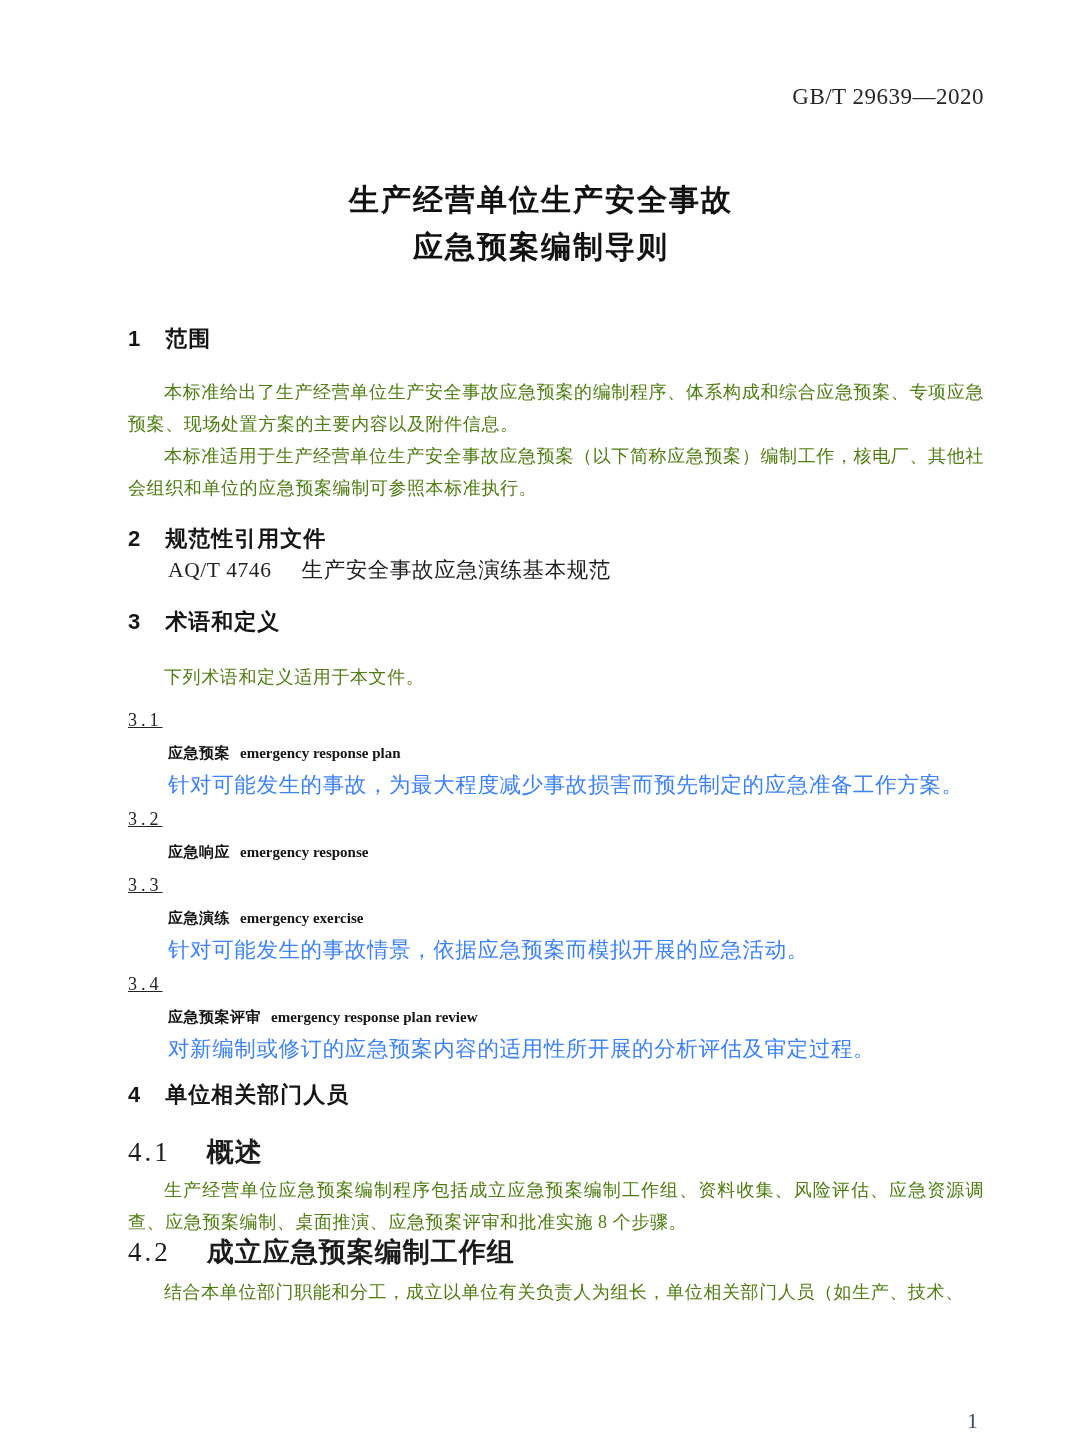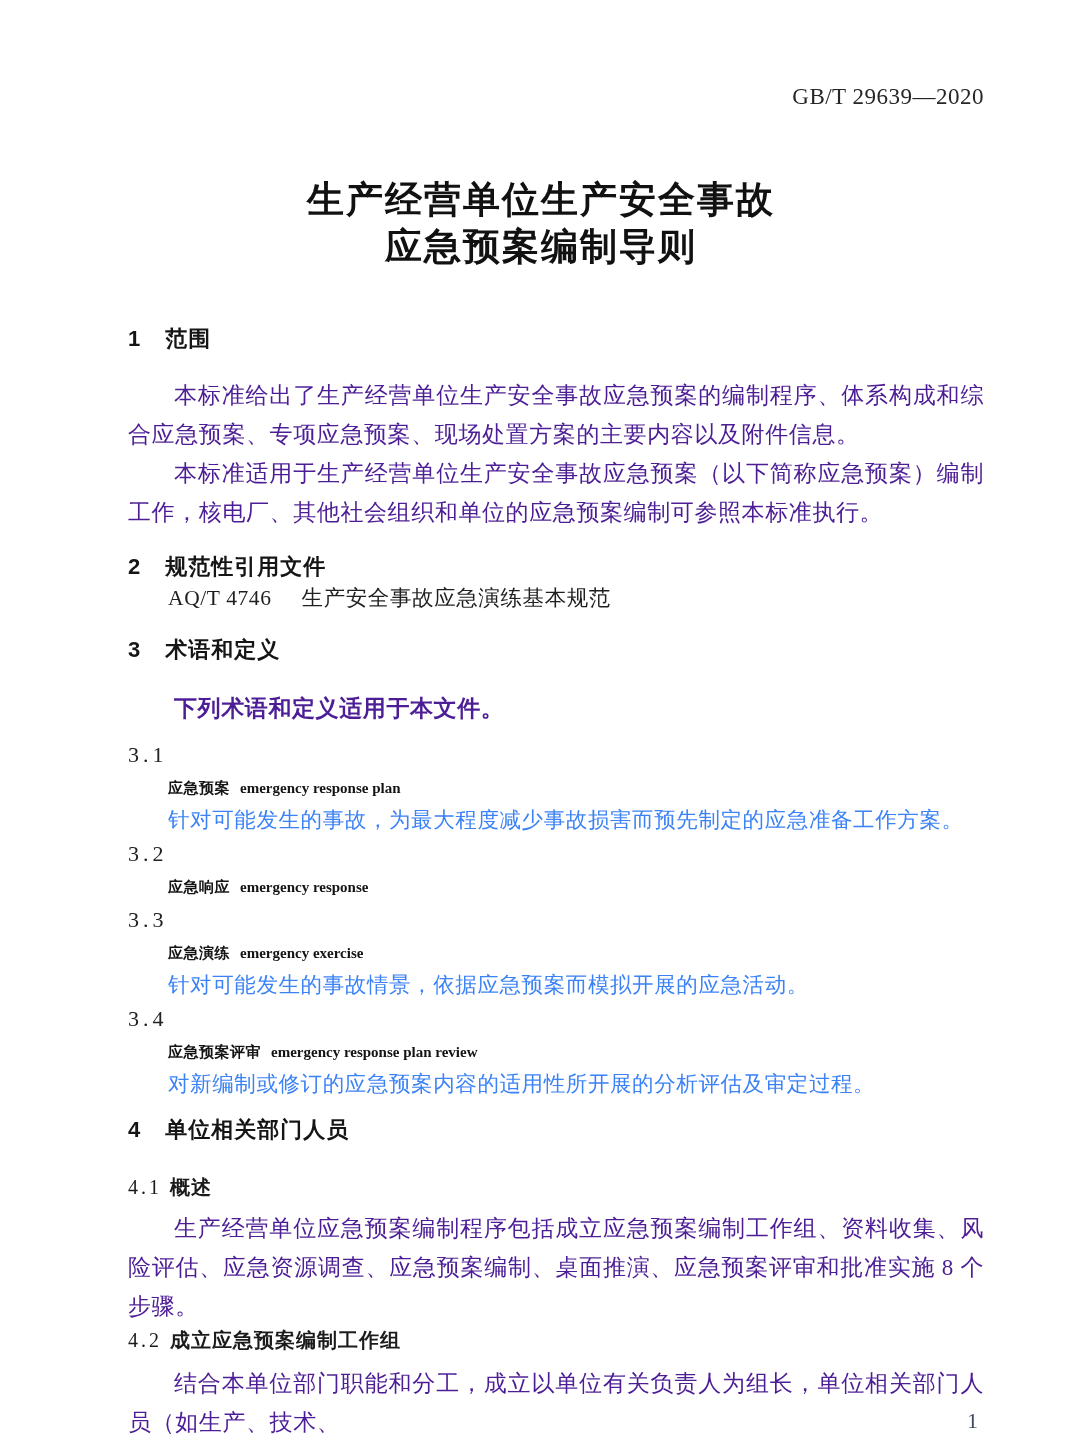--- a/index.html
+++ b/index.html
@@ -20,71 +20,71 @@
     font-size:23px; line-height:26px;
     letter-spacing:0.5px;
     color:#262626;
   }
 
   .doc-title {
     margin-top:66px; margin-left:-30px;
     text-align:center;
     font-family:"Liberation Sans","DejaVu Sans",sans-serif;
     font-weight:bold;
-    font-size:37px; line-height:47px;
+    font-size:30px; line-height:47px;
     color:#111;
     letter-spacing:2px;
   }
 
   .sec-h {
     display:flex; align-items:baseline; column-gap:24px;
     font-family:"Liberation Sans","DejaVu Sans",sans-serif;
     font-weight:bold;
     font-size:22px; line-height:30px;
     color:#151515; letter-spacing:1px;
     margin:0;
   }
   .sub-h {
-    display:flex; align-items:flex-start; column-gap:8px;
-    font-size:20px; line-height:28px;
+    display:flex; align-items:flex-start; column-gap:36px;
+    font-size:27px; line-height:28px;
     color:#1b1b1b; margin:0;
     font-weight:normal;
   }
   .sub-h .h-title {
     font-family:"Liberation Sans","DejaVu Sans",sans-serif;
     font-weight:bold; letter-spacing:1px;
   }
   .sub-h .h-num { letter-spacing:3px; }
 
   .body-p {
     margin:0;
-    font-size:23px; line-height:39px;
+    font-size:18px; line-height:32px;
     text-align:justify;
     text-indent:2em;
     letter-spacing:0.6px;
-    color:#4c1d95;
+    color:#4d7c0f;
   }
   .mt-h2 { margin-top:54px; }
   .mt-h2-s2 { margin-top:20px; }
   .mt-h2-s3 { margin-top:20px; }
   .mt-h2-s4 { margin-top:14px; }
   .mt-p { margin-top:22px; }
-  .mt-intro { margin-top:24px;font-weight:bold; }
+  .mt-intro { margin-top:24px; }
 
   .ref-line {
     margin:0; padding-left:40px;
     font-size:21.5px; line-height:33px;
     letter-spacing:0.6px; color:#1f1f1f;
   }
   .ref-num { margin-right:30px; }
 
   .terms { margin-top:10px; }
   .term-num {
-    font-size:22px; line-height:34px;
-    letter-spacing:4px; color:#222; margin:0;
+    font-size:18px; line-height:34px;
+    letter-spacing:4px; color:#222; margin:0;text-decoration:underline;
   }
   .term-line {
     margin:0; padding-left:40px;
     font-size:15px; line-height:31px;
     font-weight:bold; color:#141414;
   }
   .term-zh { font-family:"Liberation Sans","DejaVu Sans",sans-serif; letter-spacing:0.5px; margin-right:10px; }
   .term-en { font-family:"Liberation Serif","DejaVu Serif",serif; }
   .term-def {
     margin:0; padding-left:40px;

